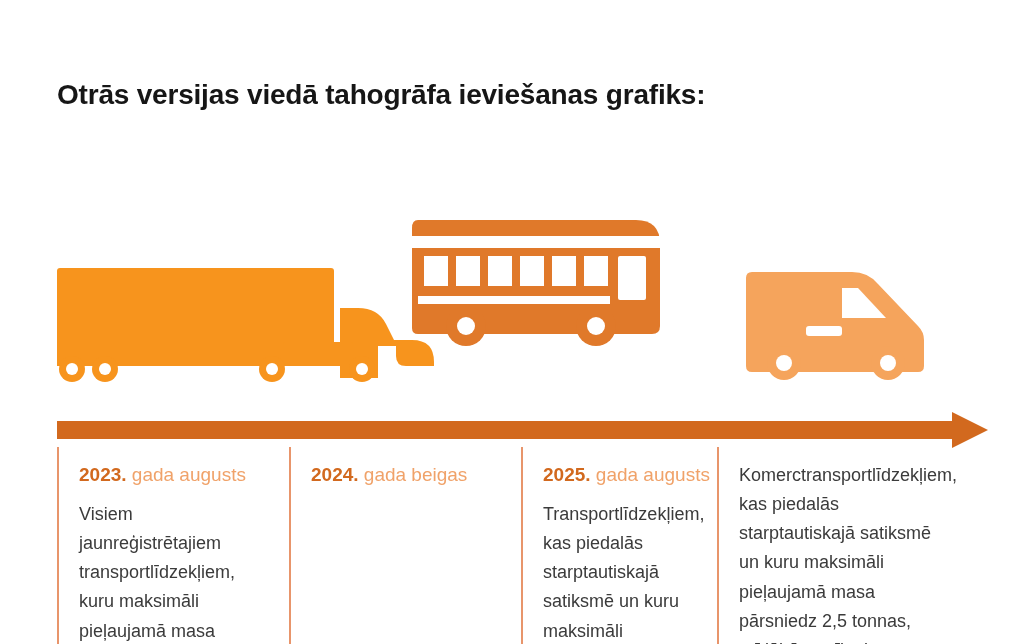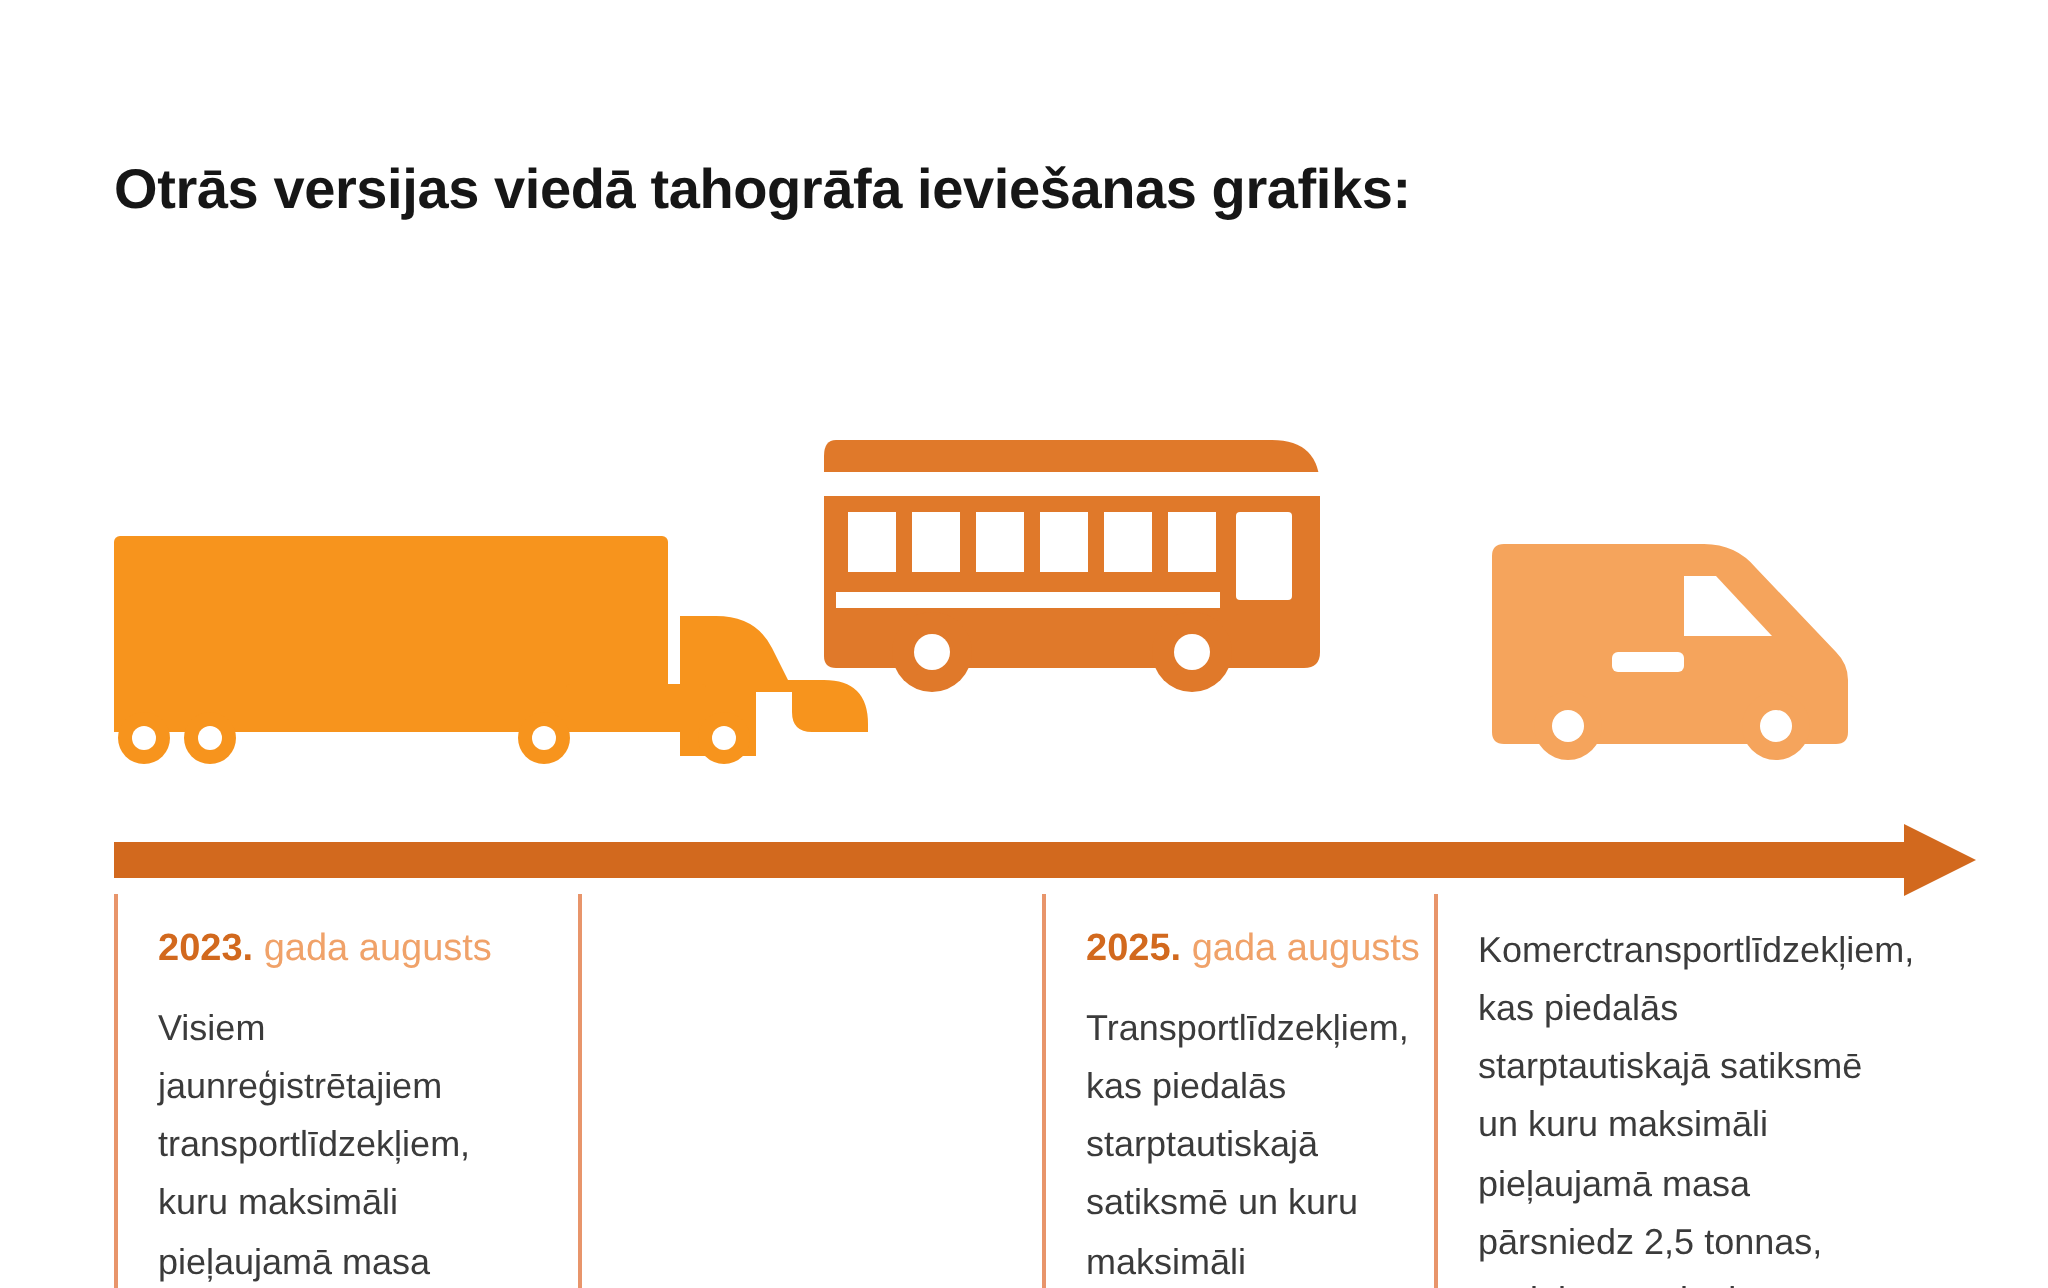--- a/index.html
+++ b/index.html
@@ -157,20 +157,23 @@
     <div class="col col-0">
       <div class="divider"></div>
       <div class="col-head">
         <span class="year">2023.</span><span class="rest"> gada augusts</span>
       </div>
       <div class="col-body">Visiem jaunreģistrētajiem transportlīdzekļiem, kuru maksimāli pieļaujamā masa pārsniedz 3,5 tonnas, jābūt aprīkotiem ar otrās versijas viedo tahogrāfu.</div>
     </div>
 
     <div class="col col-1">
       <div class="divider"></div>
+      <div class="col-head">
+        <span class="year">2024.</span><span class="rest"> gada beigas</span>
+      </div>
     </div>
 
     <div class="col col-2">
       <div class="divider"></div>
       <div class="col-head">
         <span class="year">2025.</span><span class="rest"> gada augusts</span>
       </div>
       <div class="col-body">Transportlīdzekļiem, kas piedalās starptautiskajā satiksmē un kuru maksimāli pieļaujamā masa pārsniedz 5,9 tonnas, un kuri ir aprīkoti ar pirmās versijas viedo tahogrāfu, jāveic tā modernizācija.</div>
     </div>
 

